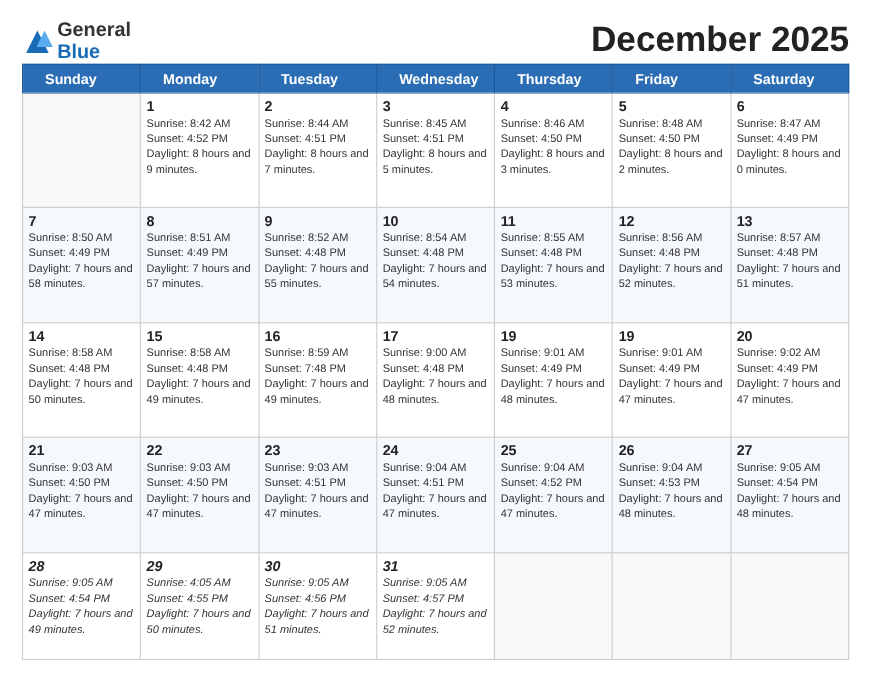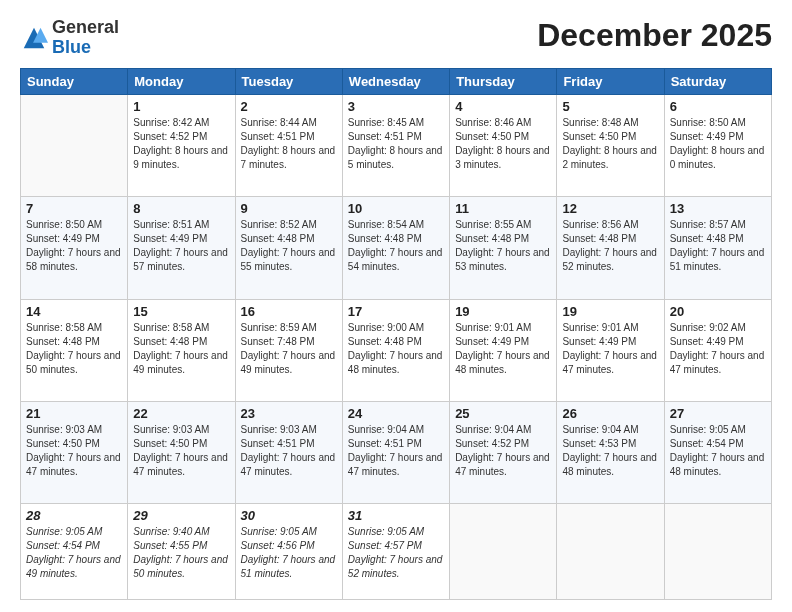--- a/index.html
+++ b/index.html
@@ -14,21 +14,20 @@
       width: 792px;
       height: 612px;
       padding: 18px 20px 12px 20px;
       display: flex;
       flex-direction: column;
     }
     .header {
       display: flex;
       justify-content: space-between;
       align-items: flex-start;
-      margin-bottom: 10px;
     }
     .logo {
       display: flex;
       align-items: center;
       gap: 4px;
     }
     .logo-text {
       font-size: 18px;
       font-weight: bold;
       line-height: 1.1;
@@ -55,21 +54,21 @@
       flex: 1;
       border: 1px solid #ccc;
       border-collapse: collapse;
       width: 100%;
       table-layout: fixed;
     }
     .calendar th {
       background: #2a6db5;
       color: #fff;
       text-align: left;
-      padding: 5px 6px;
+      padding: 5px 20px;
       font-size: 13px;
       font-weight: bold;
       border: 1px solid #1a5a9a;
       margin-left: 32px;
     }
     .calendar td {
       vertical-align: top;
       border: 1px solid #ccc;
       padding: 4px 5px;
       font-size: 10.5px;
@@ -165,21 +164,21 @@
           </td>
           <td>
             <span class="day-number">5</span>
             <div class="cell-content">Sunrise: 8:48 AM
 Sunset: 4:50 PM
 Daylight: 8 hours
 and 2 minutes.</div>
           </td>
           <td>
             <span class="day-number">6</span>
-            <div class="cell-content">Sunrise: 8:50 AM
+            <div class="cell-content">Sunrise: 8:47 AM
 Sunset: 4:49 PM
 Daylight: 8 hours
 and 0 minutes.</div>
           </td>
         </tr>
         <tr>
           <td>
             <span class="day-number">7</span>
             <div class="cell-content">Sunrise: 8:50 AM
 Sunset: 4:49 PM
@@ -334,21 +333,21 @@
         <tr class="last-row">
           <td>
             <span class="day-number">28</span>
             <div class="cell-content">Sunrise: 9:05 AM
 Sunset: 4:54 PM
 Daylight: 7 hours
 and 49 minutes.</div>
           </td>
           <td>
             <span class="day-number">29</span>
-            <div class="cell-content">Sunrise: 9:40 AM
+            <div class="cell-content">Sunrise: 4:05 AM
 Sunset: 4:55 PM
 Daylight: 7 hours
 and 50 minutes.</div>
           </td>
           <td>
             <span class="day-number">30</span>
             <div class="cell-content">Sunrise: 9:05 AM
 Sunset: 4:56 PM
 Daylight: 7 hours
 and 51 minutes.</div>

